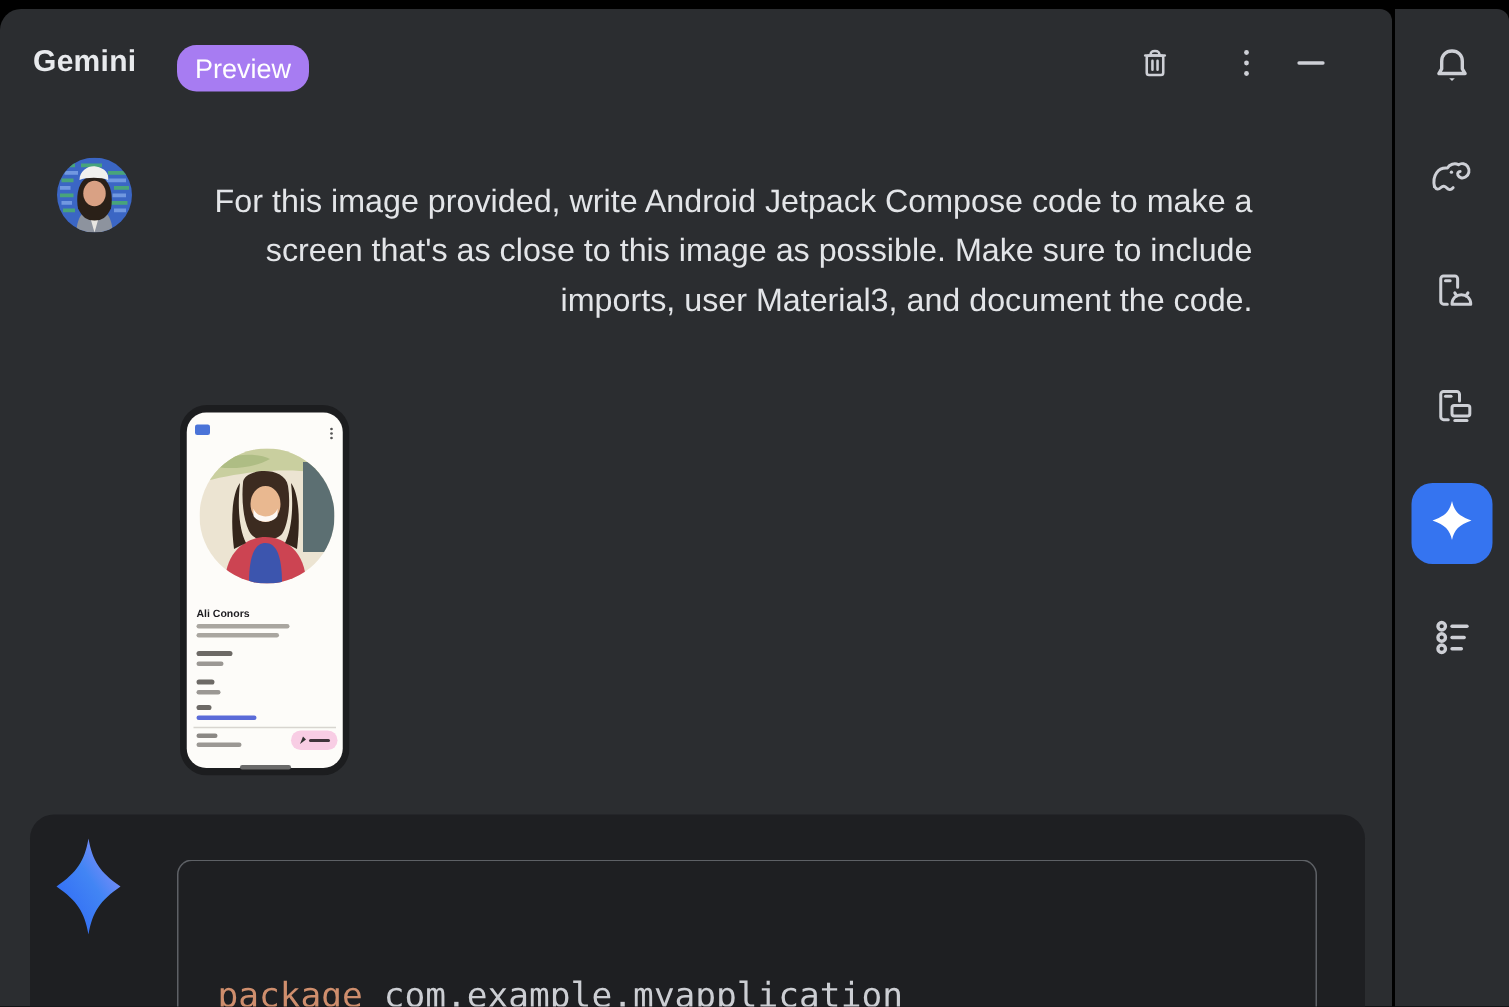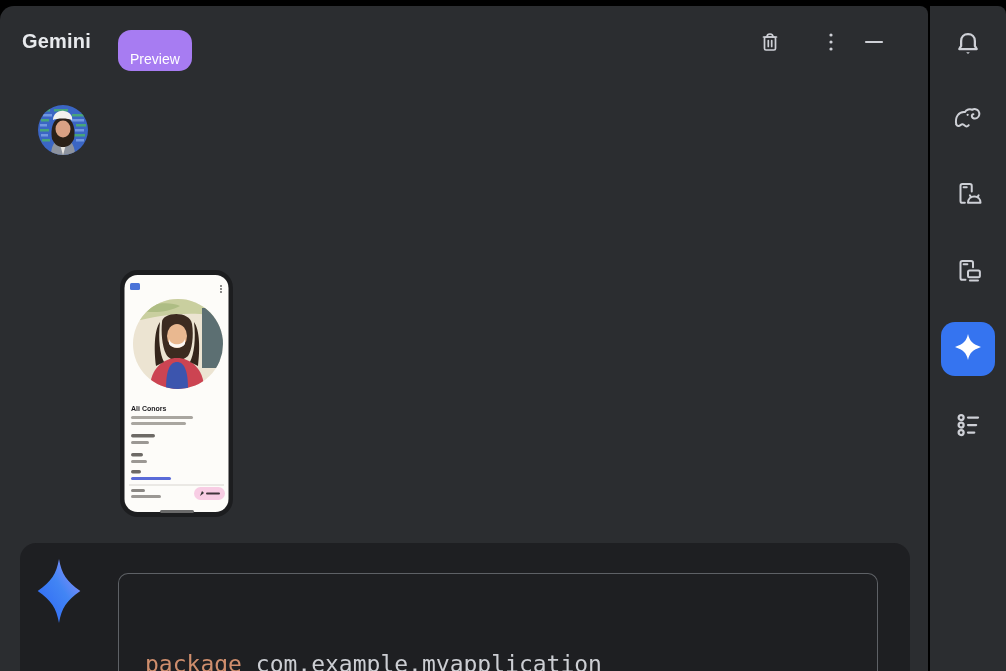--- a/index.html
+++ b/index.html
@@ -7,21 +7,21 @@
               font-family:"Liberation Sans", sans-serif; }
   .stage { position:relative; width:1006px; height:671px; }
 
   
   .panel { position:absolute; left:0; top:6px; width:928px; height:665px;
            background:#2b2d30; border-radius:14px 8px 0 0;text-align:right; }
 
   .hdr-title { position:absolute; left:22px; top:24px; font-size:20px; font-weight:700;
                color:#e8eaed; letter-spacing:.2px; }
   .badge { position:absolute; left:118px; top:24px; background:#a77cf2; color:#fff;
-           font-size:14px; padding:21px 12px 4px; border-radius:13px; }
+           font-size:18px; padding:6px 12px 4px; border-radius:13px; }
 
   .icon-btn { position:absolute; width:32px; height:32px; display:flex;
               align-items:center; justify-content:center; border-radius:6px; }
   .icon-btn svg { stroke:#ced0d6; fill:none; stroke-width:1.7; stroke-linecap:round; stroke-linejoin:round; }
 
   
   .avatar { position:absolute; left:38px; top:99px; width:50px; height:50px; border-radius:50%; overflow:hidden; }
   .msg-text { position:absolute; left:120px; top:112px; width:715px; font-size:21.5px;
               line-height:33px; color:#e3e5e8; }
 
@@ -110,20 +110,21 @@
             <rect x="38" y="34" width="8" height="2.5"></rect>
         </g>
         <path d="M13 50 C13 38 20 33 25 33 C30 33 37 38 37 50 Z" fill="#8d939e"></path>
         <path d="M21 36 L25 50 L29 36 Z" fill="#e8e6e2"></path>
         <path d="M14 34 C12 22 16 12 25 12 C34 12 38 22 36 34 C33 40 30 42 25 42 C20 42 17 40 14 34 Z" fill="#2a2018"></path>
         <ellipse cx="25" cy="24" rx="7.5" ry="8.5" fill="#d9a184"></ellipse>
         <path d="M15 15 C15 8 22 5 26 6 C32 7 35 11 34 15 C30 13 19 13 15 15 Z" fill="#f2f1ee"></path>
       </svg>
     </div>
 
+    <div class="msg-text">For this image provided, write Android Jetpack Compose code to make a screen that's as close to this image as possible. Make sure to include imports, user Material3, and document the code.</div>
 
     <div class="phone">
       <svg width="113" height="247" viewBox="0 0 113 247">
         <rect x="0" y="0" width="113" height="247" rx="18" fill="#1c1d1f"></rect>
         <rect x="4.5" y="5" width="104" height="237" rx="13" fill="#fdfcf9"></rect>
 
         <rect x="10" y="13" width="10" height="7" rx="1.5" fill="#4a73d8"></rect>
         <circle cx="101" cy="16" r="0.9" fill="#555"></circle>
         <circle cx="101" cy="19" r="0.9" fill="#555"></circle>
         <circle cx="101" cy="22" r="0.9" fill="#555"></circle>

